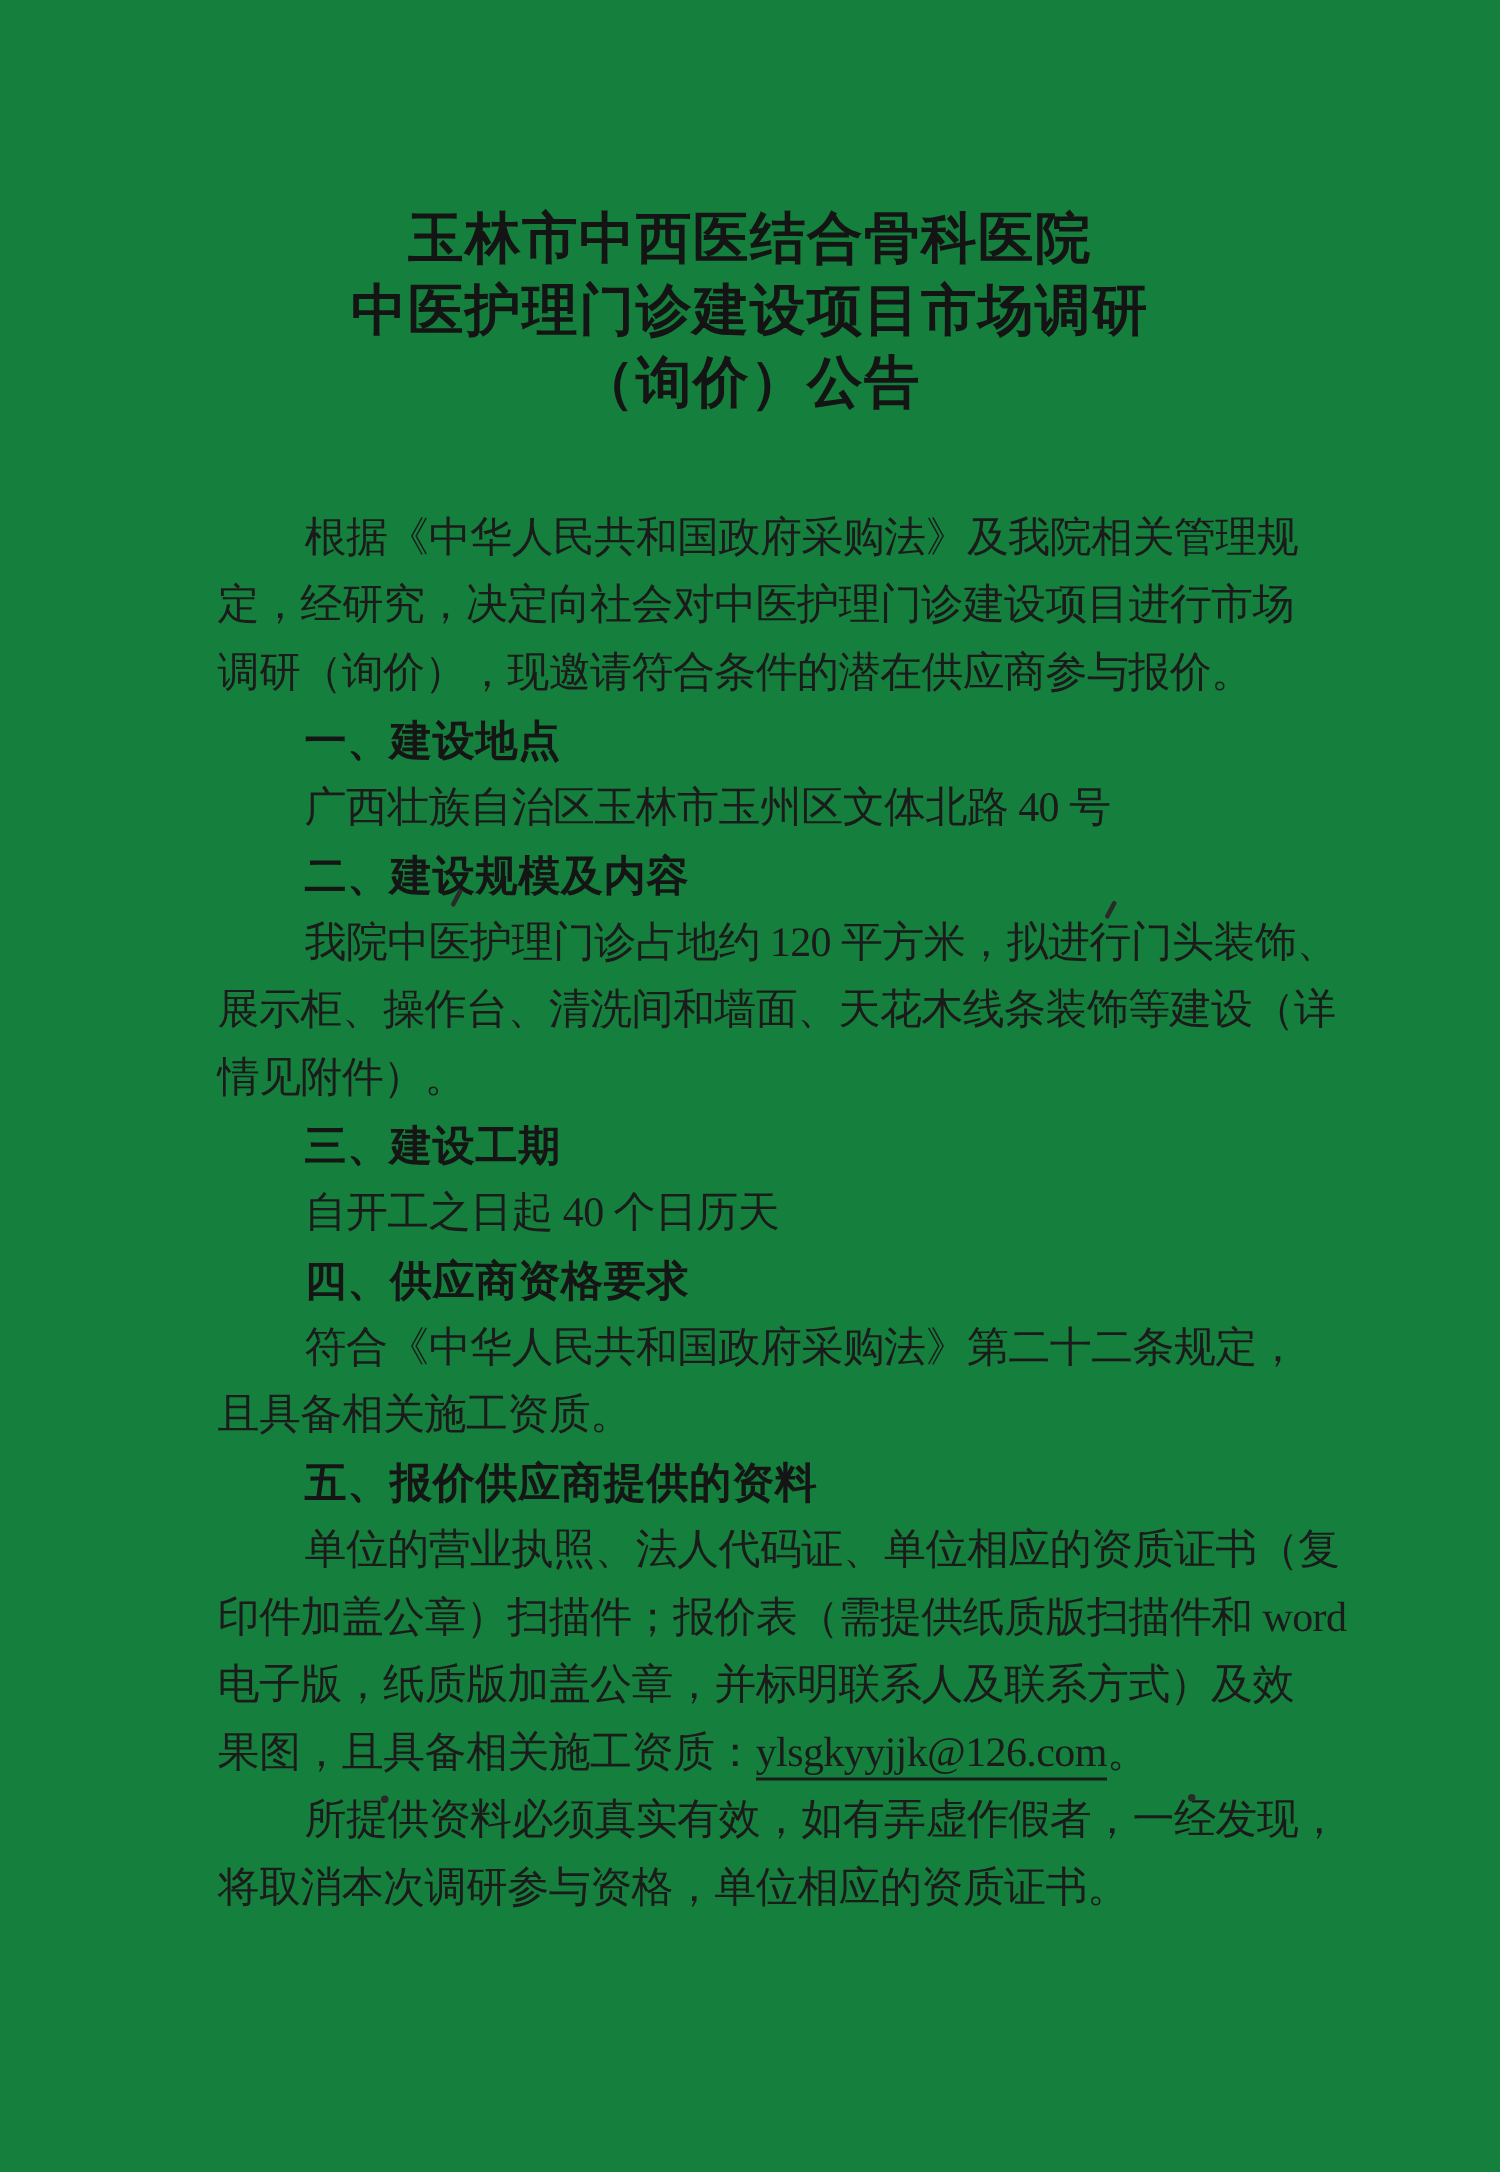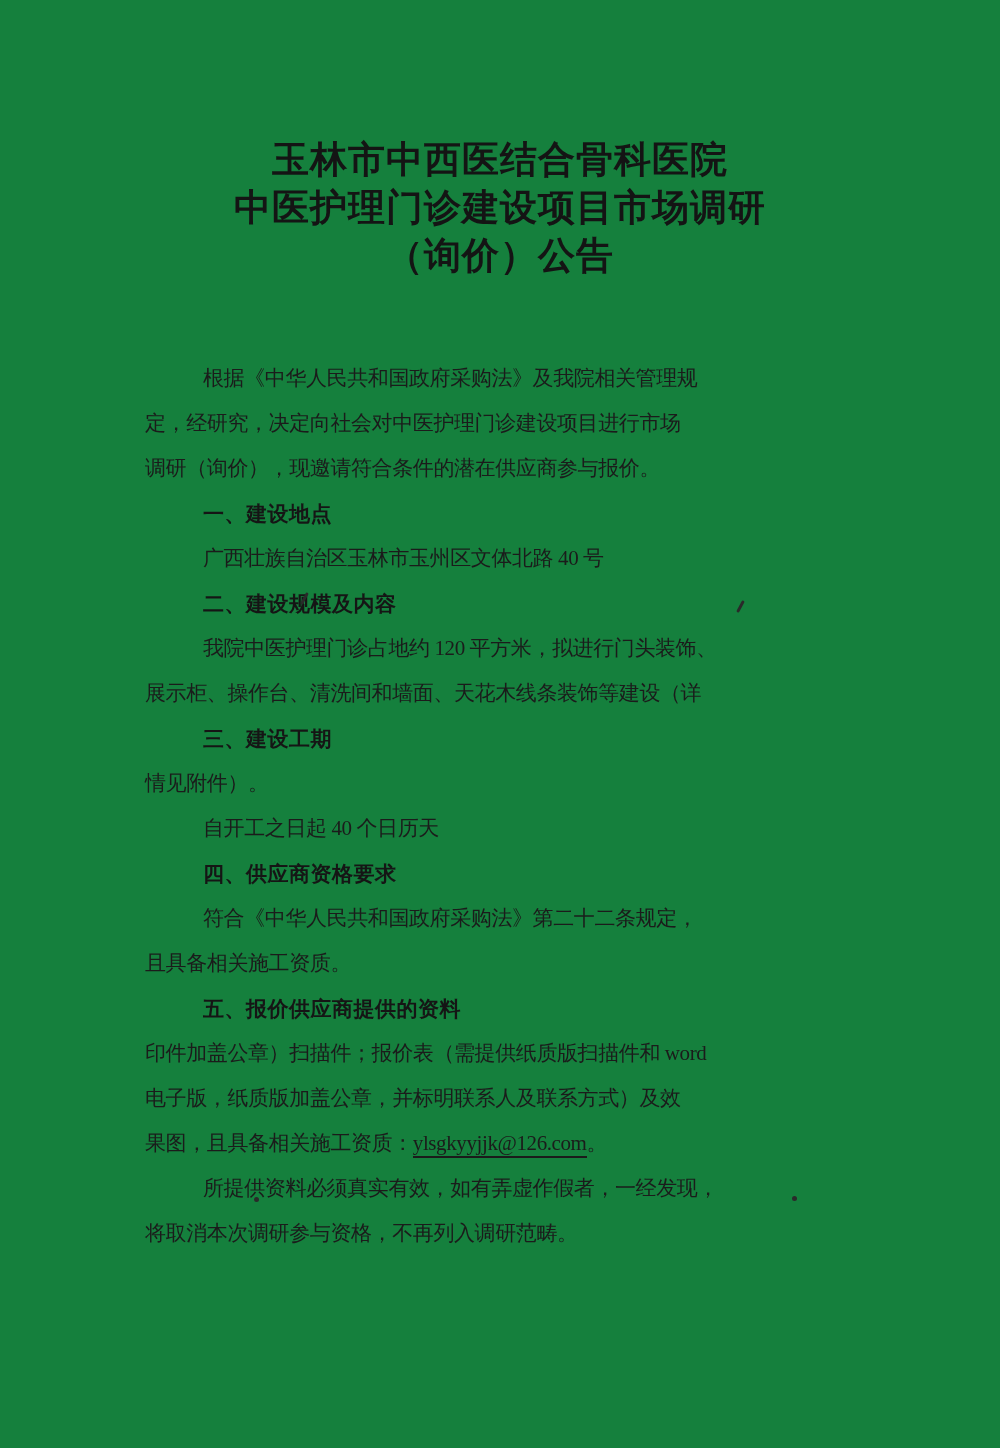--- a/index.html
+++ b/index.html
@@ -24,24 +24,24 @@
     right: 0;
     text-align: center;
     font-size: 37px;
     line-height: 48px;
     font-weight: 700;
     letter-spacing: 1px;
     color: #141414;
   }
   .body-block {
     position: absolute;
-    top: 356px;
+    top: 336px;
     left: 145px;
     width: 716px;
-    font-size: 21px;
+    font-size: 28px;
     line-height: 45px;
     letter-spacing: -0.4px;
     color: #1b1b1b;
   }
   .ln {
     white-space: nowrap;
   }
   .ln.indent {
     padding-left: 58px;
   }
@@ -95,38 +95,39 @@
     <div class="ln indent">根据《中华人民共和国政府采购法》及我院相关管理规</div>
     <div class="ln">定，经研究，决定向社会对中医护理门诊建设项目进行市场</div>
     <div class="ln">调研（询价），现邀请符合条件的潜在供应商参与报价。</div>
 
     <div class="ln hd">一、建设地点</div>
     <div class="ln indent">广西壮族自治区玉林市玉州区文体北路 40 号</div>
 
     <div class="ln hd">二、建设规模及内容</div>
     <div class="ln indent">我院中医护理门诊占地约 120 平方米，拟进行门头装饰、</div>
     <div class="ln">展示柜、操作台、清洗间和墙面、天花木线条装饰等建设（详</div>
+    <div class="ln">情见附件）。</div>
+
     <div class="ln hd">三、建设工期</div>
-
-    <div class="ln">情见附件）。</div>
     <div class="ln indent">自开工之日起 40 个日历天</div>
 
     <div class="ln hd">四、供应商资格要求</div>
     <div class="ln indent">符合《中华人民共和国政府采购法》第二十二条规定，</div>
     <div class="ln">且具备相关施工资质。</div>
 
     <div class="ln hd">五、报价供应商提供的资料</div>
+    <div class="ln indent">单位的营业执照、法人代码证、单位相应的资质证书（复</div>
     <div class="ln">印件加盖公章）扫描件；报价表（需提供纸质版扫描件和 word</div>
     <div class="ln">电子版，纸质版加盖公章，并标明联系人及联系方式）及效</div>
     <div class="ln">
       <span>果图，且具备相关施工资质：</span><a class="email-link">ylsgkyyjjk@126.com</a><span>。</span>
     </div>
 
     <div class="ln indent">所提供资料必须真实有效，如有弄虚作假者，一经发现，</div>
-    <div class="ln">将取消本次调研参与资格，不再列入调研范畴。</div>
+    <div class="ln">将取消本次调研参与资格，单位相应的资质证书。</div>
   </div>
 
   <span class="artifact tick tick-1"></span>
   <span class="artifact tick tick-2"></span>
   <span class="artifact dot dot-1"></span>
   <span class="artifact dot dot-2"></span>
 
 </div>
 
 </body></html>

